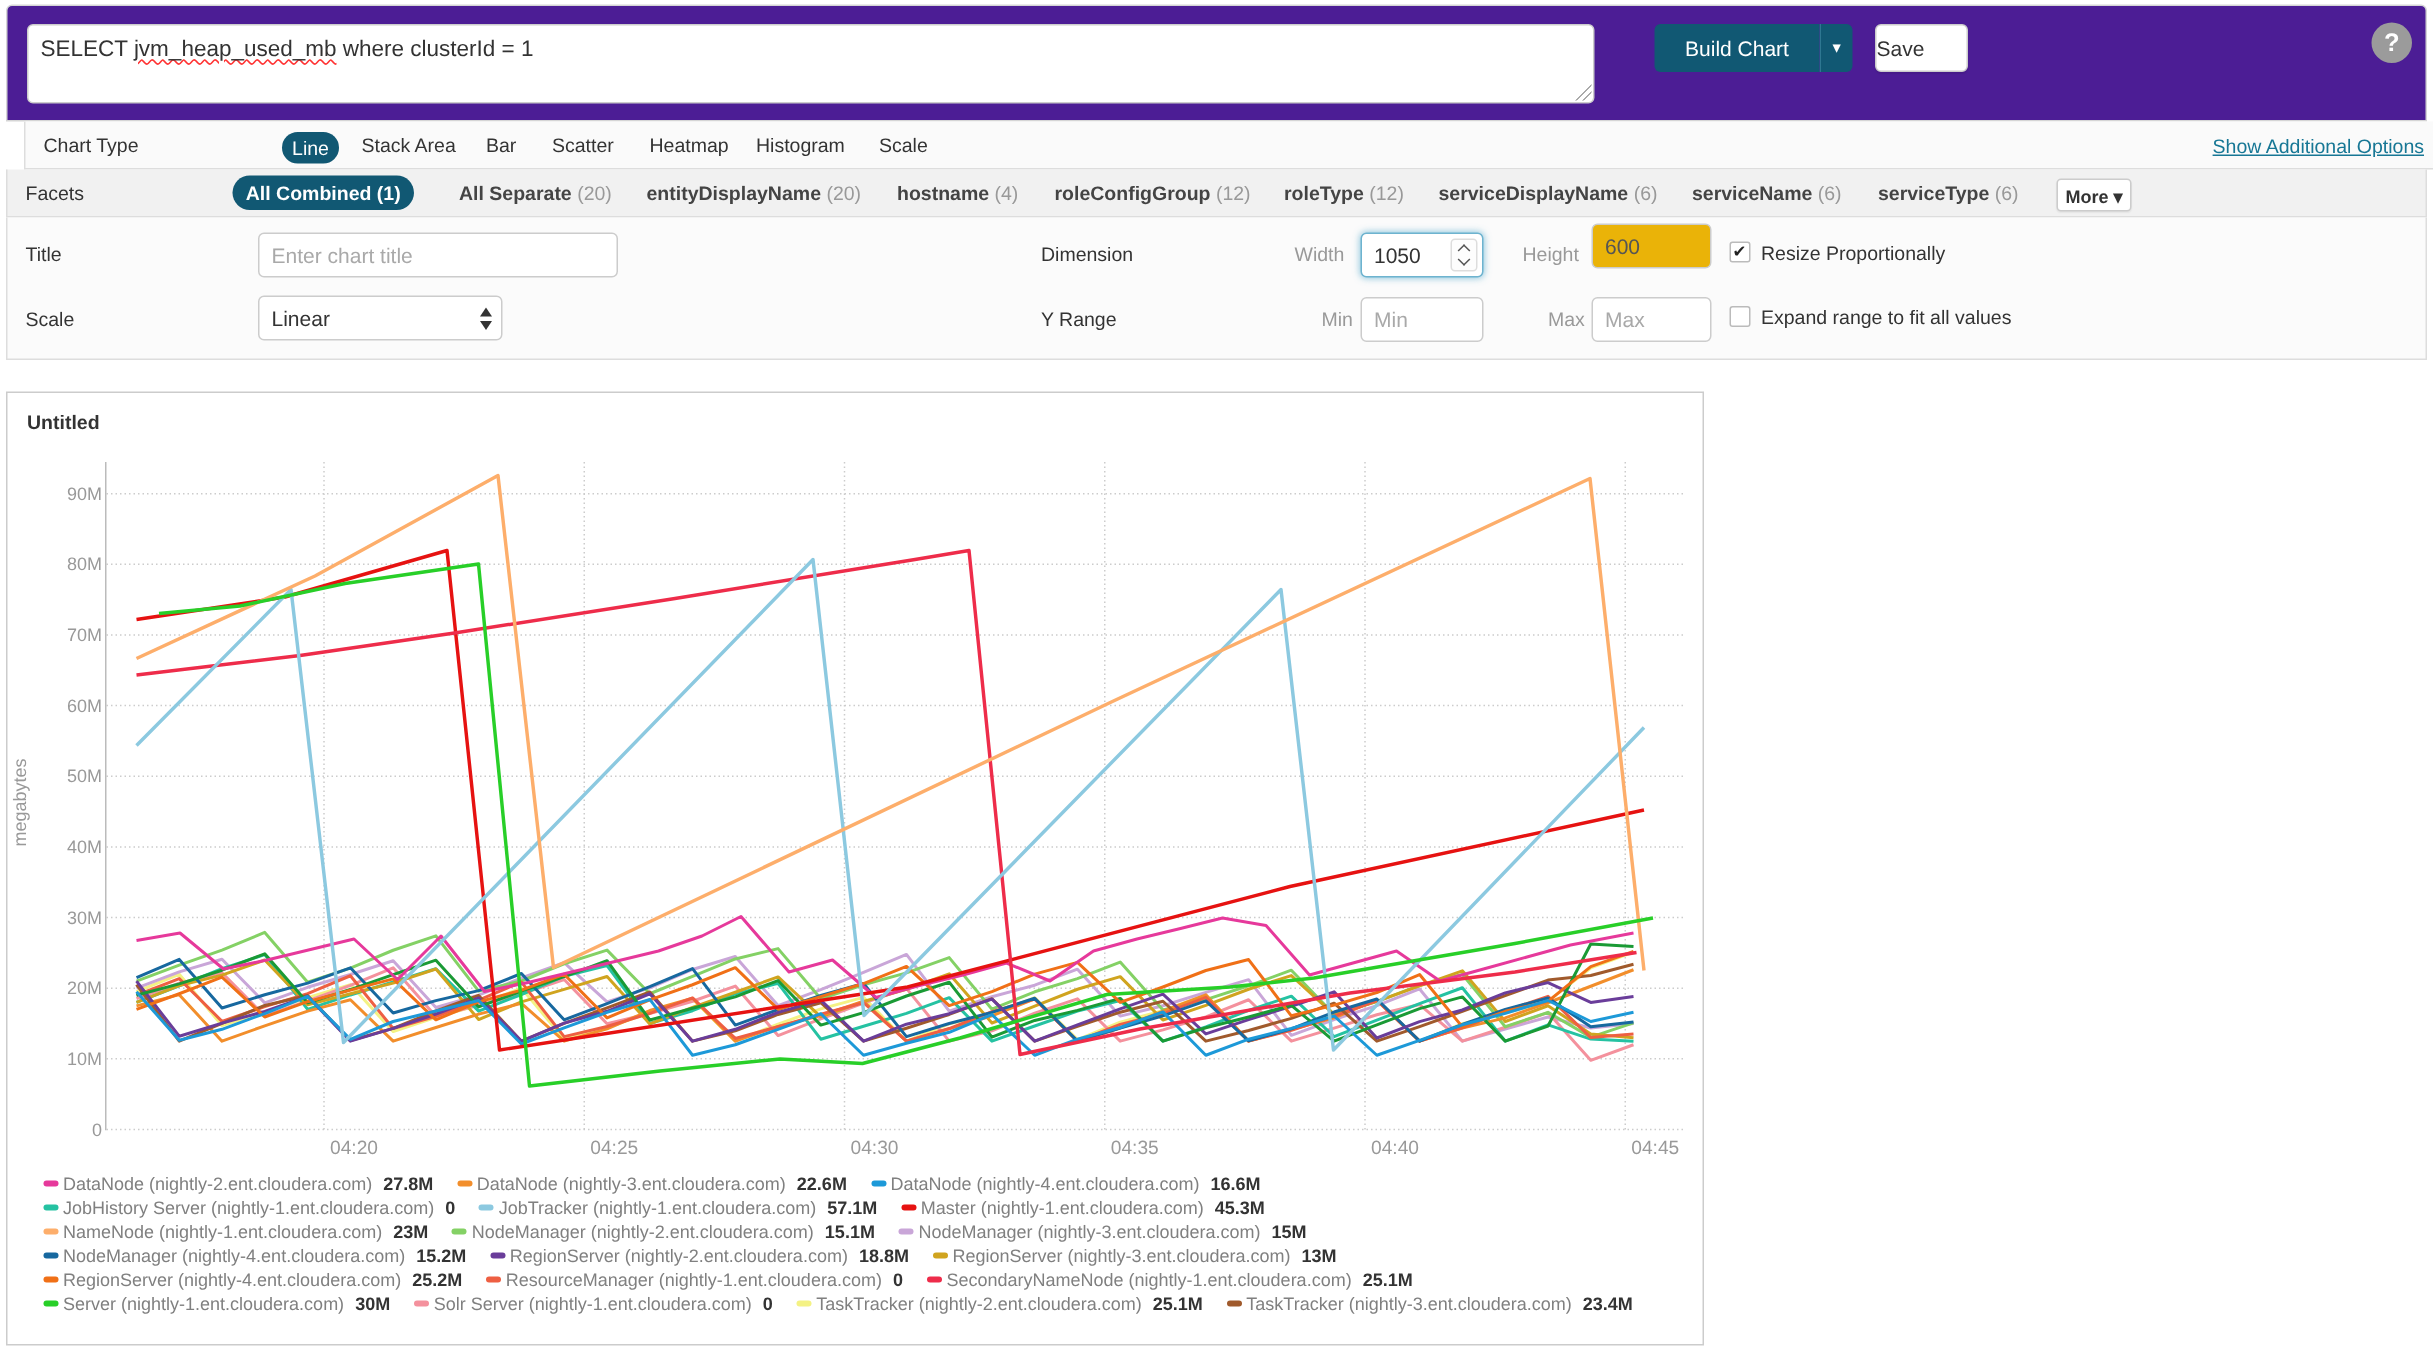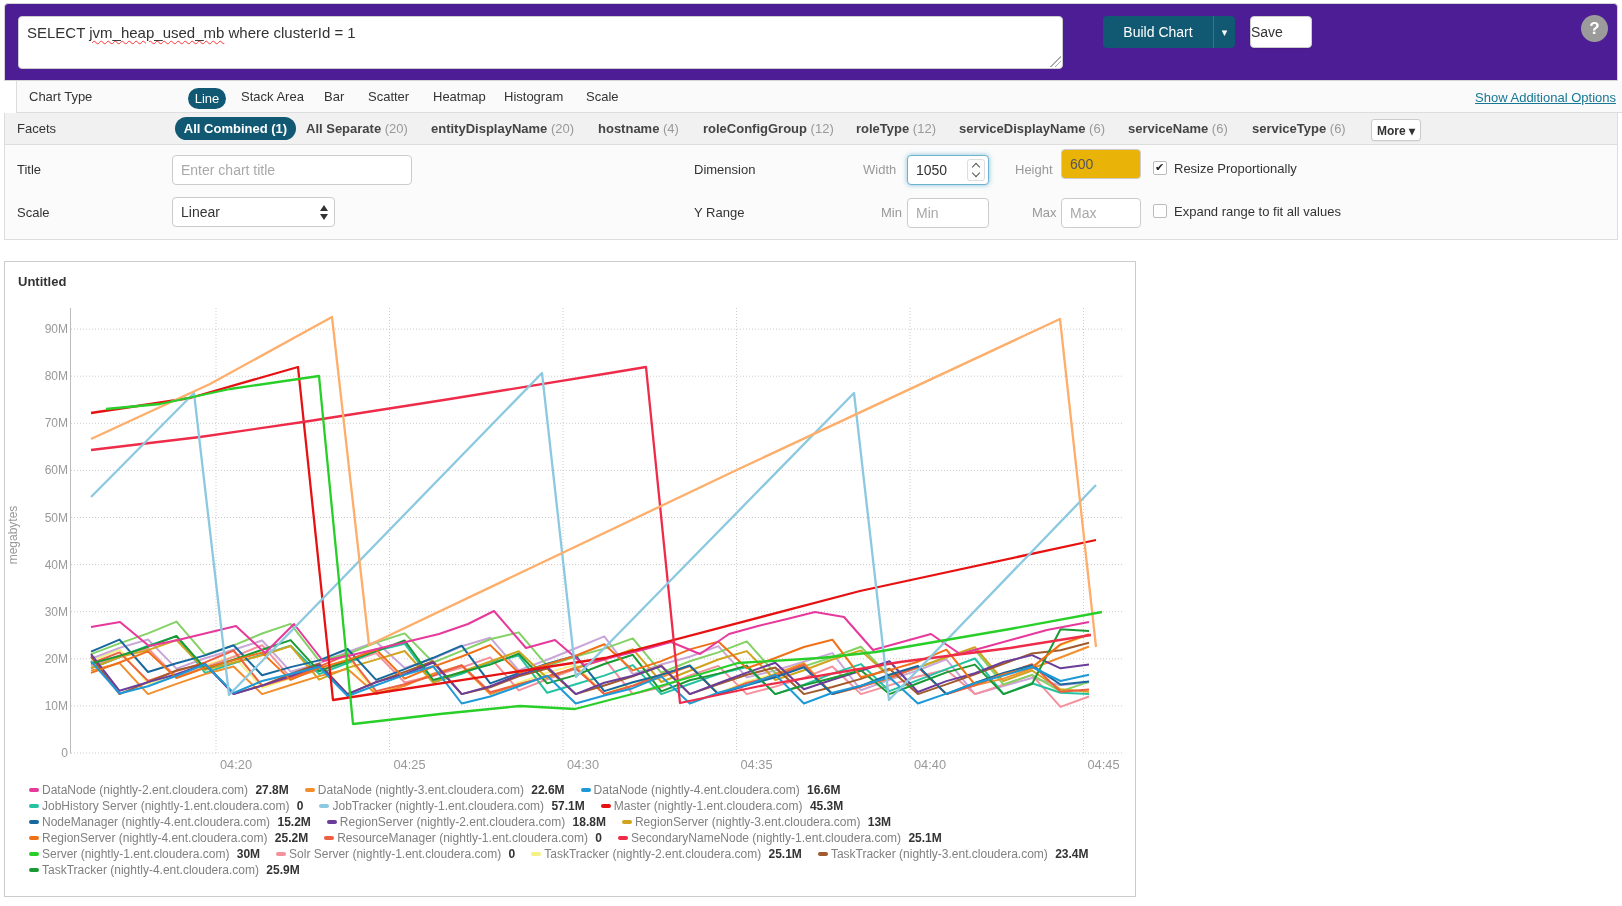--- a/index.html
+++ b/index.html
@@ -66,21 +66,21 @@
   <div class="titem" style="left:307px">Bar</div>
   <div class="titem" style="left:351px">Scatter</div>
   <div class="titem" style="left:416px">Heatmap</div>
   <div class="titem" style="left:487px">Histogram</div>
   <div class="titem" style="left:569px">Scale</div>
   <div class="sao">Show Additional Options</div>
 </div>
 
 <div class="row facets">
   <div class="rowlab" style="top:8px">Facets</div>
-  <div class="pill" style="left:170px;top:4px;width:121px;height:23px;line-height:23px;font-weight:bold;">All Combined (1)</div>
+  <div class="pill" style="left:150px;top:4px;width:121px;height:23px;line-height:23px;font-weight:bold;">All Combined (1)</div>
   <div class="fitem" style="left:301px">All Separate <span class="cnt">(20)</span></div>
   <div class="fitem" style="left:426px">entityDisplayName <span class="cnt">(20)</span></div>
   <div class="fitem" style="left:593px">hostname <span class="cnt">(4)</span></div>
   <div class="fitem" style="left:698px">roleConfigGroup <span class="cnt">(12)</span></div>
   <div class="fitem" style="left:851px">roleType <span class="cnt">(12)</span></div>
   <div class="fitem" style="left:954px">serviceDisplayName <span class="cnt">(6)</span></div>
   <div class="fitem" style="left:1123px">serviceName <span class="cnt">(6)</span></div>
   <div class="fitem" style="left:1247px">serviceType <span class="cnt">(6)</span></div>
   <div class="morebtn">More ▾</div>
 </div>
@@ -162,17 +162,17 @@
 <polyline fill="none" stroke="#e6399b" stroke-width="2" stroke-linejoin="round" points="91.0,627.0 120.0,622.0 149.0,646.0 178.0,640.0 207.0,633.0 236.0,626.0 265.0,653.0 294.0,624.0 323.0,661.0 352.0,655.0 381.0,648.0 410.0,641.0 439.0,634.0 468.0,624.0 494.0,611.0 526.0,648.0 555.0,640.0 584.0,665.0 613.0,657.0 642.0,650.0 671.0,642.0 700.0,654.0 729.0,634.0 758.0,626.0 787.0,619.0 815.0,612.0 844.0,617.0 873.0,650.0 902.0,642.0 931.0,634.0 960.0,654.0 989.0,646.0 1018.0,638.0 1047.0,630.0 1068.0,626.0 1089.0,622.0"></polyline>
 <polyline fill="none" stroke="#e61211" stroke-width="2.3" stroke-linejoin="round" points="91.0,413.0 190.0,398.0 298.0,367.0 333.0,700.0 605.0,658.0 860.0,591.0 1096.0,540.0"></polyline>
 <polyline fill="none" stroke="#ee2c4a" stroke-width="2.3" stroke-linejoin="round" points="91.0,450.0 200.0,437.0 303.0,422.0 450.0,399.0 610.0,373.0 646.0,367.0 680.0,703.0 760.0,686.0 900.0,662.0 1010.0,648.0 1091.0,635.0"></polyline>
 <polyline fill="none" stroke="#8cc9e0" stroke-width="2.3" stroke-linejoin="round" points="91.0,497.0 194.0,393.0 229.0,695.0 542.0,373.0 576.0,677.0 854.0,393.0 889.0,700.0 1096.0,485.0"></polyline>
 <polyline fill="none" stroke="#fdae6b" stroke-width="2.3" stroke-linejoin="round" points="91.0,439.0 210.0,384.0 332.0,317.0 369.0,645.0 743.0,467.0 1060.0,319.0 1096.0,647.0"></polyline>
 <polyline fill="none" stroke="#28cf28" stroke-width="2.3" stroke-linejoin="round" points="106.0,409.0 160.0,404.0 230.0,389.0 319.0,376.0 353.0,724.0 440.0,714.0 520.0,706.0 575.0,709.0 640.0,692.0 738.0,663.0 820.0,658.0 876.0,652.0 940.0,641.0 1010.0,629.0 1102.0,612.0"></polyline>
 </svg>
   <div class="legend">
 <div class="lr"><span class="li"><span class="sw" style="background:#e6399b"></span>DataNode (nightly-2.ent.cloudera.com) <b>27.8M</b></span><span class="li"><span class="sw" style="background:#f28e2b"></span>DataNode (nightly-3.ent.cloudera.com) <b>22.6M</b></span><span class="li"><span class="sw" style="background:#1d99d8"></span>DataNode (nightly-4.ent.cloudera.com) <b>16.6M</b></span></div>
 <div class="lr"><span class="li"><span class="sw" style="background:#25c2a2"></span>JobHistory Server (nightly-1.ent.cloudera.com) <b>0</b></span><span class="li"><span class="sw" style="background:#8cc9e0"></span>JobTracker (nightly-1.ent.cloudera.com) <b>57.1M</b></span><span class="li"><span class="sw" style="background:#e61211"></span>Master (nightly-1.ent.cloudera.com) <b>45.3M</b></span></div>
+<div class="lr"><span class="li"><span class="sw" style="background:#fdae6b"></span>NameNode (nightly-1.ent.cloudera.com) <b>23M</b></span><span class="li"><span class="sw" style="background:#84d165"></span>NodeManager (nightly-2.ent.cloudera.com) <b>15.1M</b></span><span class="li"><span class="sw" style="background:#c9a6d8"></span>NodeManager (nightly-3.ent.cloudera.com) <b>15M</b></span></div>
 <div class="lr"><span class="li"><span class="sw" style="background:#17689f"></span>NodeManager (nightly-4.ent.cloudera.com) <b>15.2M</b></span><span class="li"><span class="sw" style="background:#6a3d9a"></span>RegionServer (nightly-2.ent.cloudera.com) <b>18.8M</b></span><span class="li"><span class="sw" style="background:#d0a41f"></span>RegionServer (nightly-3.ent.cloudera.com) <b>13M</b></span></div>
 <div class="lr"><span class="li"><span class="sw" style="background:#f07017"></span>RegionServer (nightly-4.ent.cloudera.com) <b>25.2M</b></span><span class="li"><span class="sw" style="background:#ee5f42"></span>ResourceManager (nightly-1.ent.cloudera.com) <b>0</b></span><span class="li"><span class="sw" style="background:#ee2c4a"></span>SecondaryNameNode (nightly-1.ent.cloudera.com) <b>25.1M</b></span></div>
 <div class="lr"><span class="li"><span class="sw" style="background:#28cf28"></span>Server (nightly-1.ent.cloudera.com) <b>30M</b></span><span class="li"><span class="sw" style="background:#f4919d"></span>Solr Server (nightly-1.ent.cloudera.com) <b>0</b></span><span class="li"><span class="sw" style="background:#f4f284"></span>TaskTracker (nightly-2.ent.cloudera.com) <b>25.1M</b></span><span class="li"><span class="sw" style="background:#a05a2c"></span>TaskTracker (nightly-3.ent.cloudera.com) <b>23.4M</b></span></div>
-<div class="lr"><span class="li"><span class="sw" style="background:#1a9a35"></span>TaskTracker (nightly-4.ent.cloudera.com) <b>25.9M</b></span></div>
   </div>
 </div>
 </body></html>

